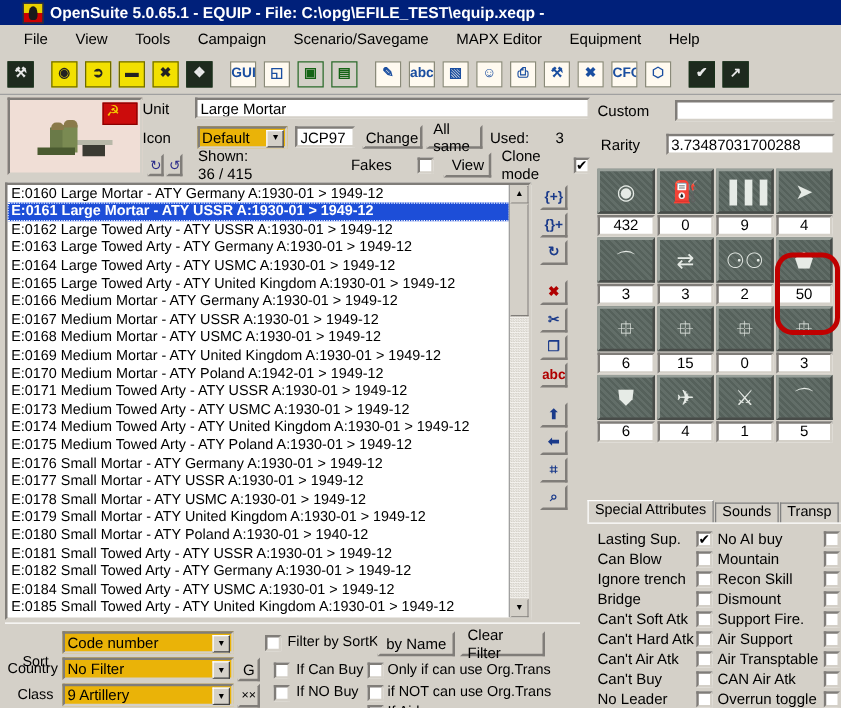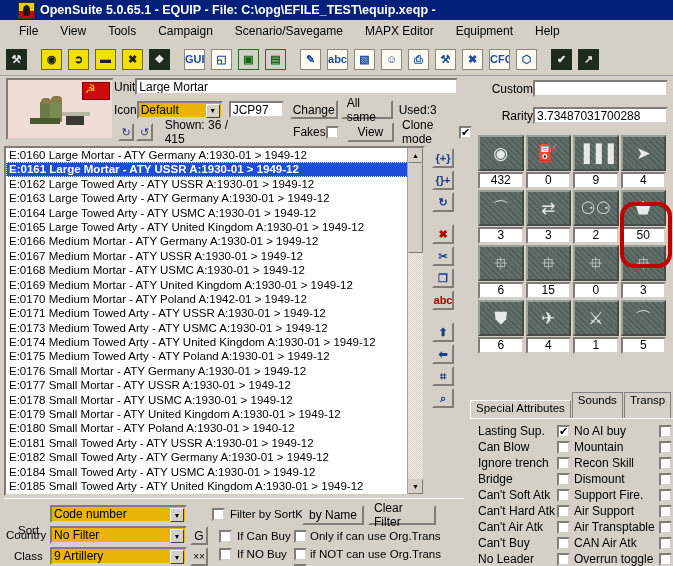--- a/index.html
+++ b/index.html
@@ -77,21 +77,21 @@
   .prev-art .fig{position:absolute;background:#5b6a3c;}
   .prev-flag{
     position:absolute;right:2px;top:2px;width:26px;height:16px;
     background:#cc0c0c;border:1px solid #8a0000;
   }
   .prev-flag:after{content:"\262D";position:absolute;left:2px;top:-2px;
     color:#f5d000;font-size:12px;line-height:16px;}
 
   .fieldarea{position:absolute;left:114px;top:0;width:358px;}
   .frow{display:flex;align-items:center;height:21px;margin-bottom:2px;}
-  .lbl{font-size:12px;padding-right:0;}
+  .lbl{font-size:12px;padding-right:21px;}
   .tin{
     border:2px inset #d4d0c8;background:#fff;height:17px;
     font-family:"Liberation Sans",sans-serif;font-size:12px;
     padding:0 2px;box-sizing:border-box;line-height:15px;
     overflow:hidden;white-space:nowrap;
   }
   .combo{
     border:2px inset #d4d0c8;background:#eab308;height:18px;
     display:flex;align-items:center;box-sizing:border-box;
     font-size:12px;padding-left:2px;position:relative;
@@ -179,21 +179,21 @@
   .hl-ring{
     position:absolute;left:620px;top:202px;width:52px;height:66px;
     border:4px solid #c00000;border-radius:14px;box-sizing:border-box;
     pointer-events:none;
   }
 
   
   .tabstrip{position:absolute;left:470px;top:400px;width:203px;height:19px;
     display:flex;align-items:flex-end;}
   .tab{
-    height:27px;border:1px solid #808080;border-bottom:none;background:#d4d0c8;
+    height:17px;border:1px solid #808080;border-bottom:none;background:#d4d0c8;
     font-size:11.5px;padding:1px 5px 0 5px;box-sizing:border-box;
     margin-right:1px;white-space:nowrap;cursor:default;
   }
   .tab.active{height:19px;background:#d4d0c8;border-color:#fff #808080 #d4d0c8 #fff;
     font-weight:normal;}
   .attrpanel{
     position:absolute;left:470px;top:418px;width:203px;height:148px;
     border-top:1px solid #fff;background:#d4d0c8;box-sizing:border-box;
     padding:4px 0 0 0;
   }

